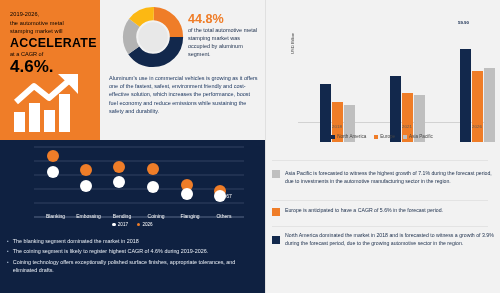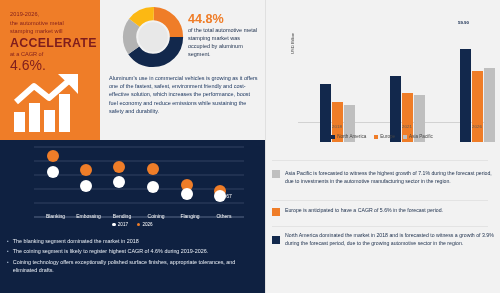--- a/index.html
+++ b/index.html
@@ -8,29 +8,29 @@
     background:#ffffff;
     font-family:"Liberation Sans", sans-serif;
     overflow:hidden;
     position:relative;
   }
   .page{position:absolute;inset:0;width:500px;height:293px;background:#f2f2f2;}
 
   
   .orange-panel{
     position:absolute;left:0;top:0;width:100px;height:140px;
-    background:#ef7d28;color:#7f1d1d;overflow:hidden;
+    background:#ef7d28;color:#000000;overflow:hidden;
   }
   .op-line{position:absolute;left:10px;font-size:5.6px;line-height:8.6px;letter-spacing:.1px;}
   .op-l1{top:10px;}
   .op-l2{top:18.6px;}
   .op-l3{top:27.2px;}
   .op-accel{position:absolute;left:10px;top:36px;font-size:12.4px;font-weight:bold;letter-spacing:.3px;}
   .op-cagr{position:absolute;left:10px;top:51px;font-size:5.6px;}
-  .op-val{position:absolute;left:10px;top:57px;font-size:14px;font-weight:normal;}
+  .op-val{position:absolute;left:10px;top:57px;font-size:17px;font-weight:bold;}
   .op-graphic{position:absolute;left:12px;top:72px;width:80px;height:62px;}
 
   
   .mid-panel{position:absolute;left:100px;top:0;width:165px;height:116px;background:#f2f2f2;}
   .donut{position:absolute;left:22px;top:6px;width:62px;height:62px;}
   .pct-big{position:absolute;left:88px;top:12px;font-size:12.6px;font-weight:bold;color:#ef7d28;}
   .pct-sub{position:absolute;left:88px;top:26px;width:70px;font-size:5.5px;line-height:8.1px;color:#1b2e4b;}
   .alum-para{position:absolute;left:9px;top:74px;width:150px;font-size:5.5px;line-height:8.2px;color:#17325c;}
 
   

